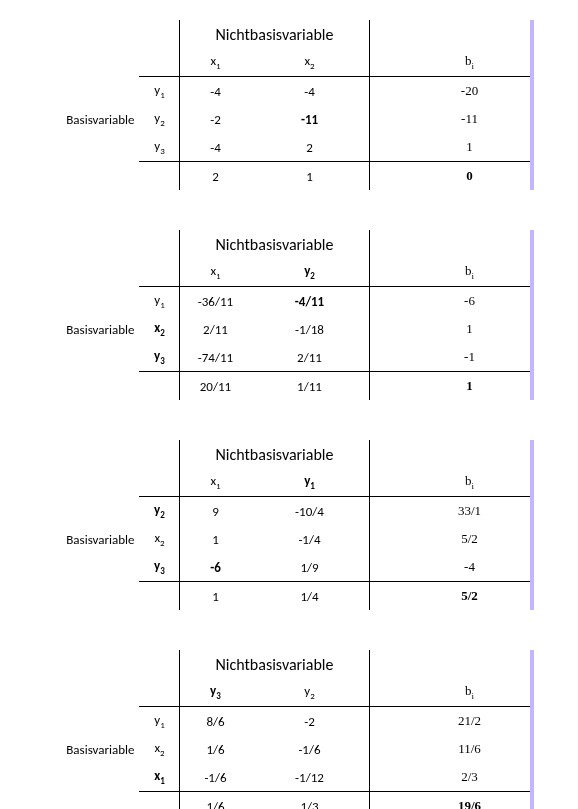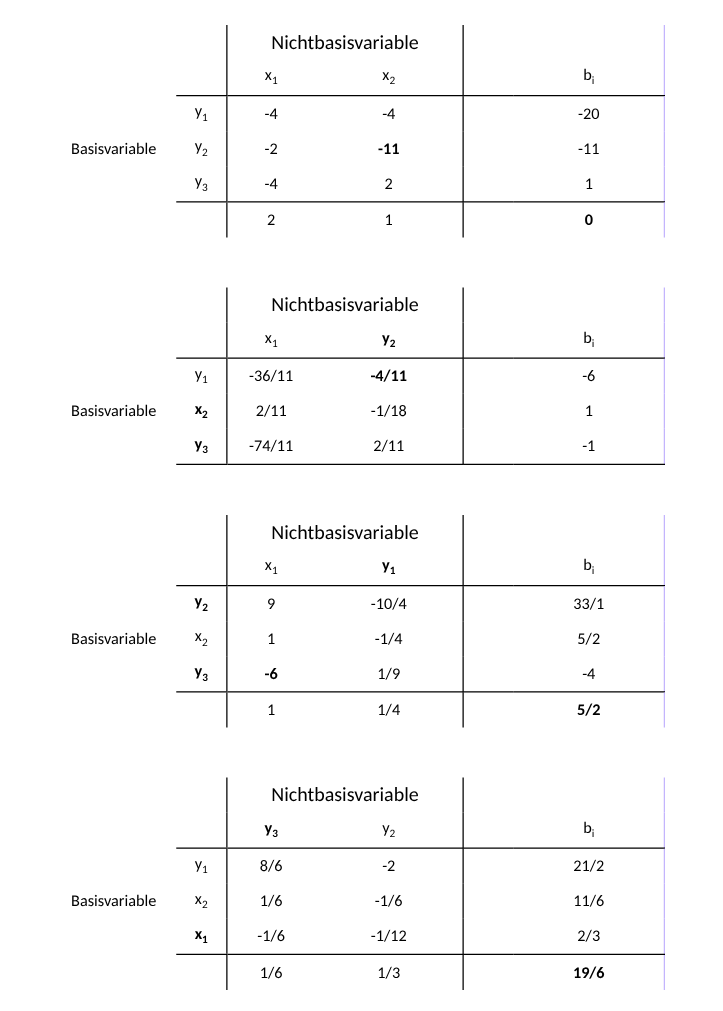--- a/index.html
+++ b/index.html
@@ -20,42 +20,43 @@
     margin: 0 auto;
   }
   td {
     padding: 3px 0;
     text-align: center;
     vertical-align: middle;
     height: 22px;
   }
   .side-label {
     width: 90px;
-    text-align: center;
+    text-align: right;
     font-size: 13px;
     padding-right: 5px;
     margin-top: 16px;
   }
   .row-label {
     width: 40px;
   }
   .col-var-left {
     width: 70px;
     border-left: 1px solid #000;
   }
   .col-var-right {
     width: 70px;
     border-right: 1px solid #000;
   }
   .col-gap {
     width: 40px;
   }
   .col-b {
     width: 120px;
-    border-right: 1px solid #c4b5fd;
+    border-right: 4px solid #c4b5fd;
+    font-family: Liberation Serif, serif;
   }
   .nb-header {
     font-size: 16px;
   }
   .hdr-row td.col-var-left,
   .hdr-row td.col-var-right,
   .hdr-row td.col-b,
   .hdr-row td.row-label,
   .hdr-row td.col-gap {
     border-bottom: 1px solid #000;
@@ -167,20 +168,28 @@
       <td class="col-b"><span class="">1</span></td>
     </tr>
           <tr class="body-last">
       <td class="side-label"></td>
       <td class="row-label"><span class="bold">y<sub>3</sub></span></td>
       <td class="col-var-left"><span class="">-74/11</span></td>
       <td class="col-var-right"><span class="">2/11</span></td>
       <td class="col-gap"></td>
       <td class="col-b"><span class="">-1</span></td>
     </tr>
+          <tr>
+    <td class="side-label"></td>
+    <td class="row-label"></td>
+    <td class="col-var-left"><span class="">20/11</span></td>
+    <td class="col-var-right"><span class="">1/11</span></td>
+    <td class="col-gap"></td>
+    <td class="col-b"><span class="bold">1</span></td>
+  </tr>
         </tbody>
       </table>
     </div>
     <div class="tableau">
       <table>
         <tbody>
           <tr>
     <td class="side-label"></td>
     <td class="row-label"></td>
     <td class="col-var-left nb-header" colspan="1" style="border-right:none"></td>

